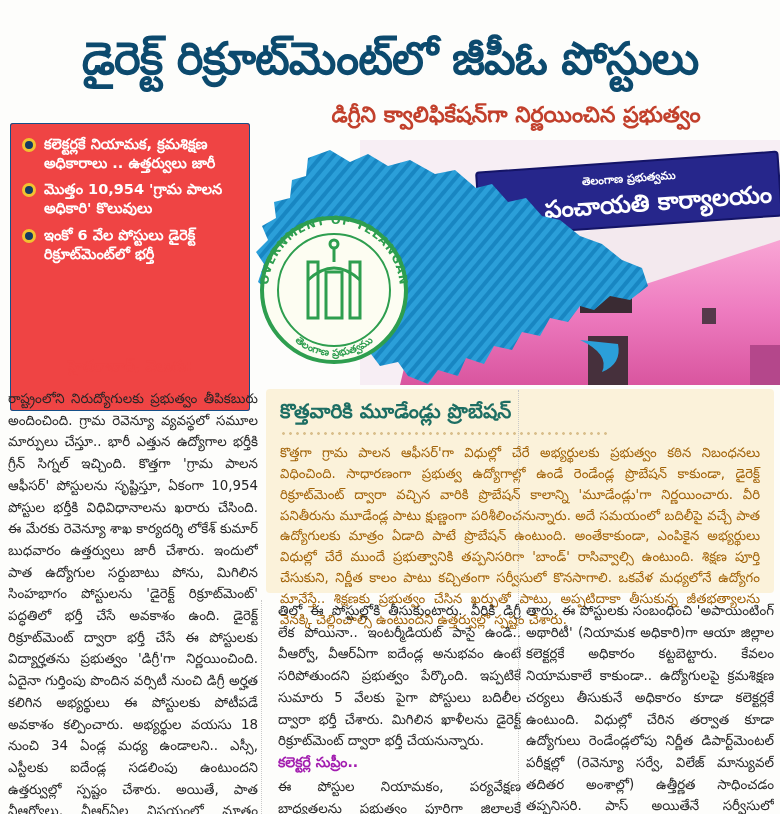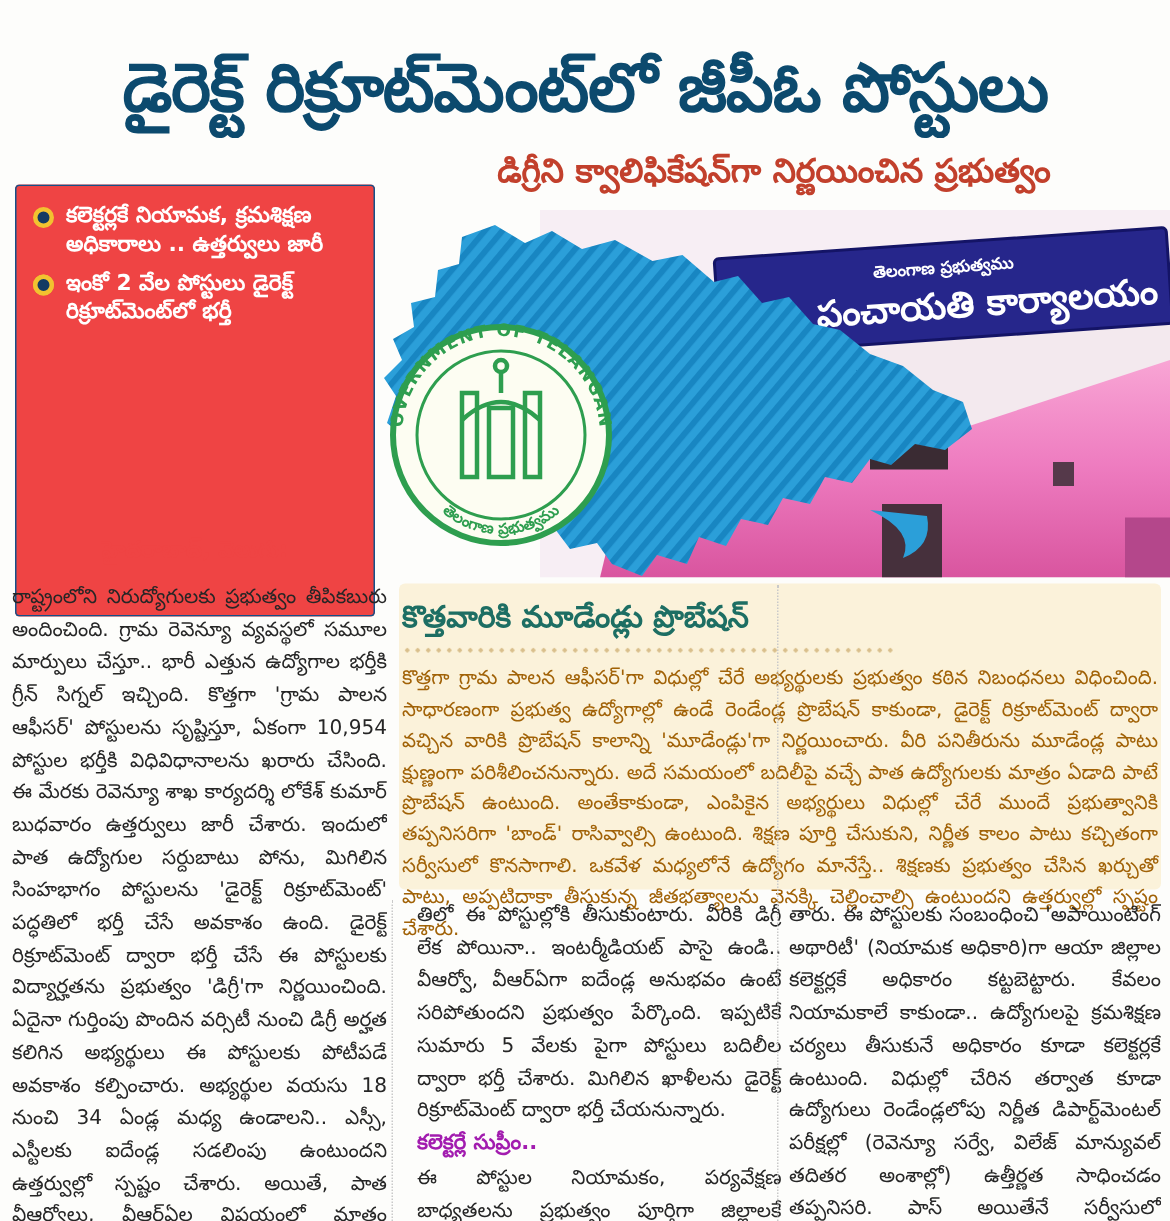--- a/index.html
+++ b/index.html
@@ -26,21 +26,21 @@
   
   .photo{position:absolute;left:250px;top:140px;width:530px;height:245px;}
   
   .body-text{font-size:13.4px;line-height:1.62;text-align:justify;color:#262626;}
   .col1{position:absolute;left:8px;top:388px;width:250px;height:426px;overflow:hidden;}
   .col2{position:absolute;left:268px;top:600px;width:243px;height:214px;overflow:hidden;margin-left:10px;}
   .col3{position:absolute;left:526px;top:600px;width:248px;height:214px;overflow:hidden;}
   .subhead2{font-weight:800;color:#a21caf;font-size:14px;margin:2px 0 2px 0;}
   
   .cream-box{position:absolute;left:266px;top:389px;width:508px;height:204px;
-             background:#fbf2da;border-radius:4px;padding:10px 2px;box-sizing:border-box;}
+             background:#fbf2da;border-radius:4px;padding:10px 14px;box-sizing:border-box;}
   .cream-title{font-size:20px;font-weight:800;color:#1d6e63;margin:0 0 2px 0;}
   .wavy{width:330px;height:7px;margin-bottom:6px;
         background-image:radial-gradient(circle,#d9bf8c 1.3px,rgba(0,0,0,0) 1.5px);
         background-size:7px 7px;background-repeat:repeat-x;}
   .cream-body{font-size:13.2px;line-height:1.58;color:#a16207;text-align:justify;}
   
   .col-rule{position:absolute;top:390px;height:424px;width:0;border-left:1px dotted #c9c9c9;}
   .rule1{left:261px;top:600px;height:214px;}
   .rule2{left:518px;}
 </style>
@@ -49,22 +49,22 @@
 
 <div class="page">
 
   <h1 class="headline">డైరెక్ట్ రిక్రూట్‌మెంట్‌లో జీపీఓ పోస్టులు</h1>
 
   <div class="subhead">డిగ్రీని క్వాలిఫికేషన్‌గా నిర్ణయించిన ప్రభుత్వం</div>
 
   <div class="hl-box">
     <ul>
       <li><span class="bullet"></span><span>కలెక్టర్లకే నియామక, క్రమశిక్షణ అధికారాలు .. ఉత్తర్వులు జారీ</span></li>
-      <li><span class="bullet"></span></li>
-      <li><span class="bullet"></span><span>ఇంకో 2 వేల పోస్టులు డైరెక్ట్ రిక్రూట్‌మెంట్‌లో భర్తీ</span></li>
+      <li><span class="bullet"></span><span>మొత్తం 10,954 'గ్రామ పాలన అధికారి' కొలువులు</span></li>
+      <li><span class="bullet"></span><span>ఇంకో 6 వేల పోస్టులు డైరెక్ట్ రిక్రూట్‌మెంట్‌లో భర్తీ</span></li>
     </ul>
   </div>
 
   <div class="dateline">హైదరాబాద్, వెలుగు:</div>
 
   <div class="photo">
     <svg width="530" height="245" viewBox="0 0 530 245">
       <defs>
         <pattern id="mapStripes" patternUnits="userSpaceOnUse" width="9" height="9" patternTransform="rotate(40)">
           <rect width="9" height="9" fill="#2b9fd9"></rect>

